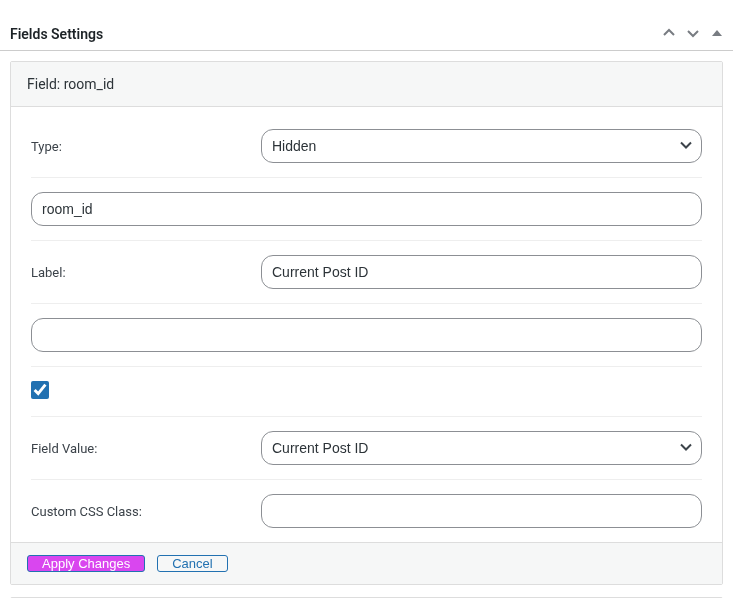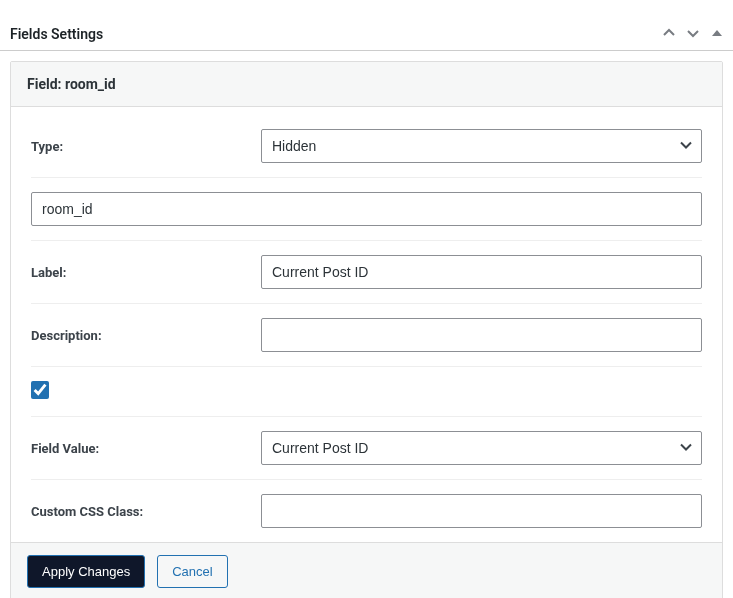--- a/index.html
+++ b/index.html
@@ -34,47 +34,46 @@
     }
     .field-box {
       border: 1px solid #ddd;
       border-radius: 2px;
     }
     .field-box-header {
       background: #f6f7f7;
       border-bottom: 1px solid #ddd;
       padding: 14px 16px;
       font-size: 14px;
-      font-weight: 700;
+      font-weight: 400;
       color: #2c3338;
     }
     .field-rows {
       padding: 8px 20px 0 20px;
     }
     .field-row {
       display: flex;
       align-items: center;
       padding: 14px 0;
       border-bottom: 1px solid #eee;
     }
     .field-row:last-child { border-bottom: none; }
     .field-label {
       width: 230px;
       font-size: 13px;
       color: #3c434a;
-      font-weight: bold;
     }
     .field-control {
       flex: 1;
     }
     .text-input, .select-input {
       width: 100%;
       height: 34px;
       border: 1px solid #8c8f94;
-      border-radius: 2px;
+      border-radius: 12px;
       padding: 0 10px;
       font-size: 14px;
       color: #2c3338;
       background: #fff;
     }
     .select-wrap {
       position: relative;
       width: 100%;
     }
     .select-wrap .chev {
@@ -97,34 +96,34 @@
       cursor: pointer;
     }
     .field-box-footer {
       background: #f6f7f7;
       border-top: 1px solid #ddd;
       padding: 12px 16px;
       display: flex;
       gap: 12px;
     }
     .btn-primary {
-      background: #0f172a;
+      background: #d946ef;
       color: #fff;
       border: 1px solid #2271b1;
       border-radius: 3px;
       padding: 0 14px;
       font-size: 13px;
       cursor: pointer;
     }
     .btn-secondary {
       background: #f6f7f7;
       color: #2271b1;
       border: 1px solid #2271b1;
       border-radius: 3px;
-      padding: 8px 14px;
+      padding: 0 14px;
       font-size: 13px;
       cursor: pointer;
     }
     .preset-box {
       margin: 12px 10px 10px 10px;
       border: 1px solid #ddd;
       border-radius: 2px;
       padding: 12px 14px;
       display: flex;
       align-items: center;
@@ -185,21 +184,20 @@
       </div>
 
       <div class="field-row">
         <div class="field-label">Label:</div>
         <div class="field-control">
           <input type="text" class="text-input" value="Current Post ID" style="">
         </div>
       </div>
 
       <div class="field-row">
-        <div class="field-label">Description:</div>
         <div class="field-control">
           <input type="text" class="text-input" value="" style="">
         </div>
       </div>
 
       <div class="field-row">
         <div class="field-control">
           <input type="checkbox" class="checkbox" checked="" style="">
         </div>
       </div>

